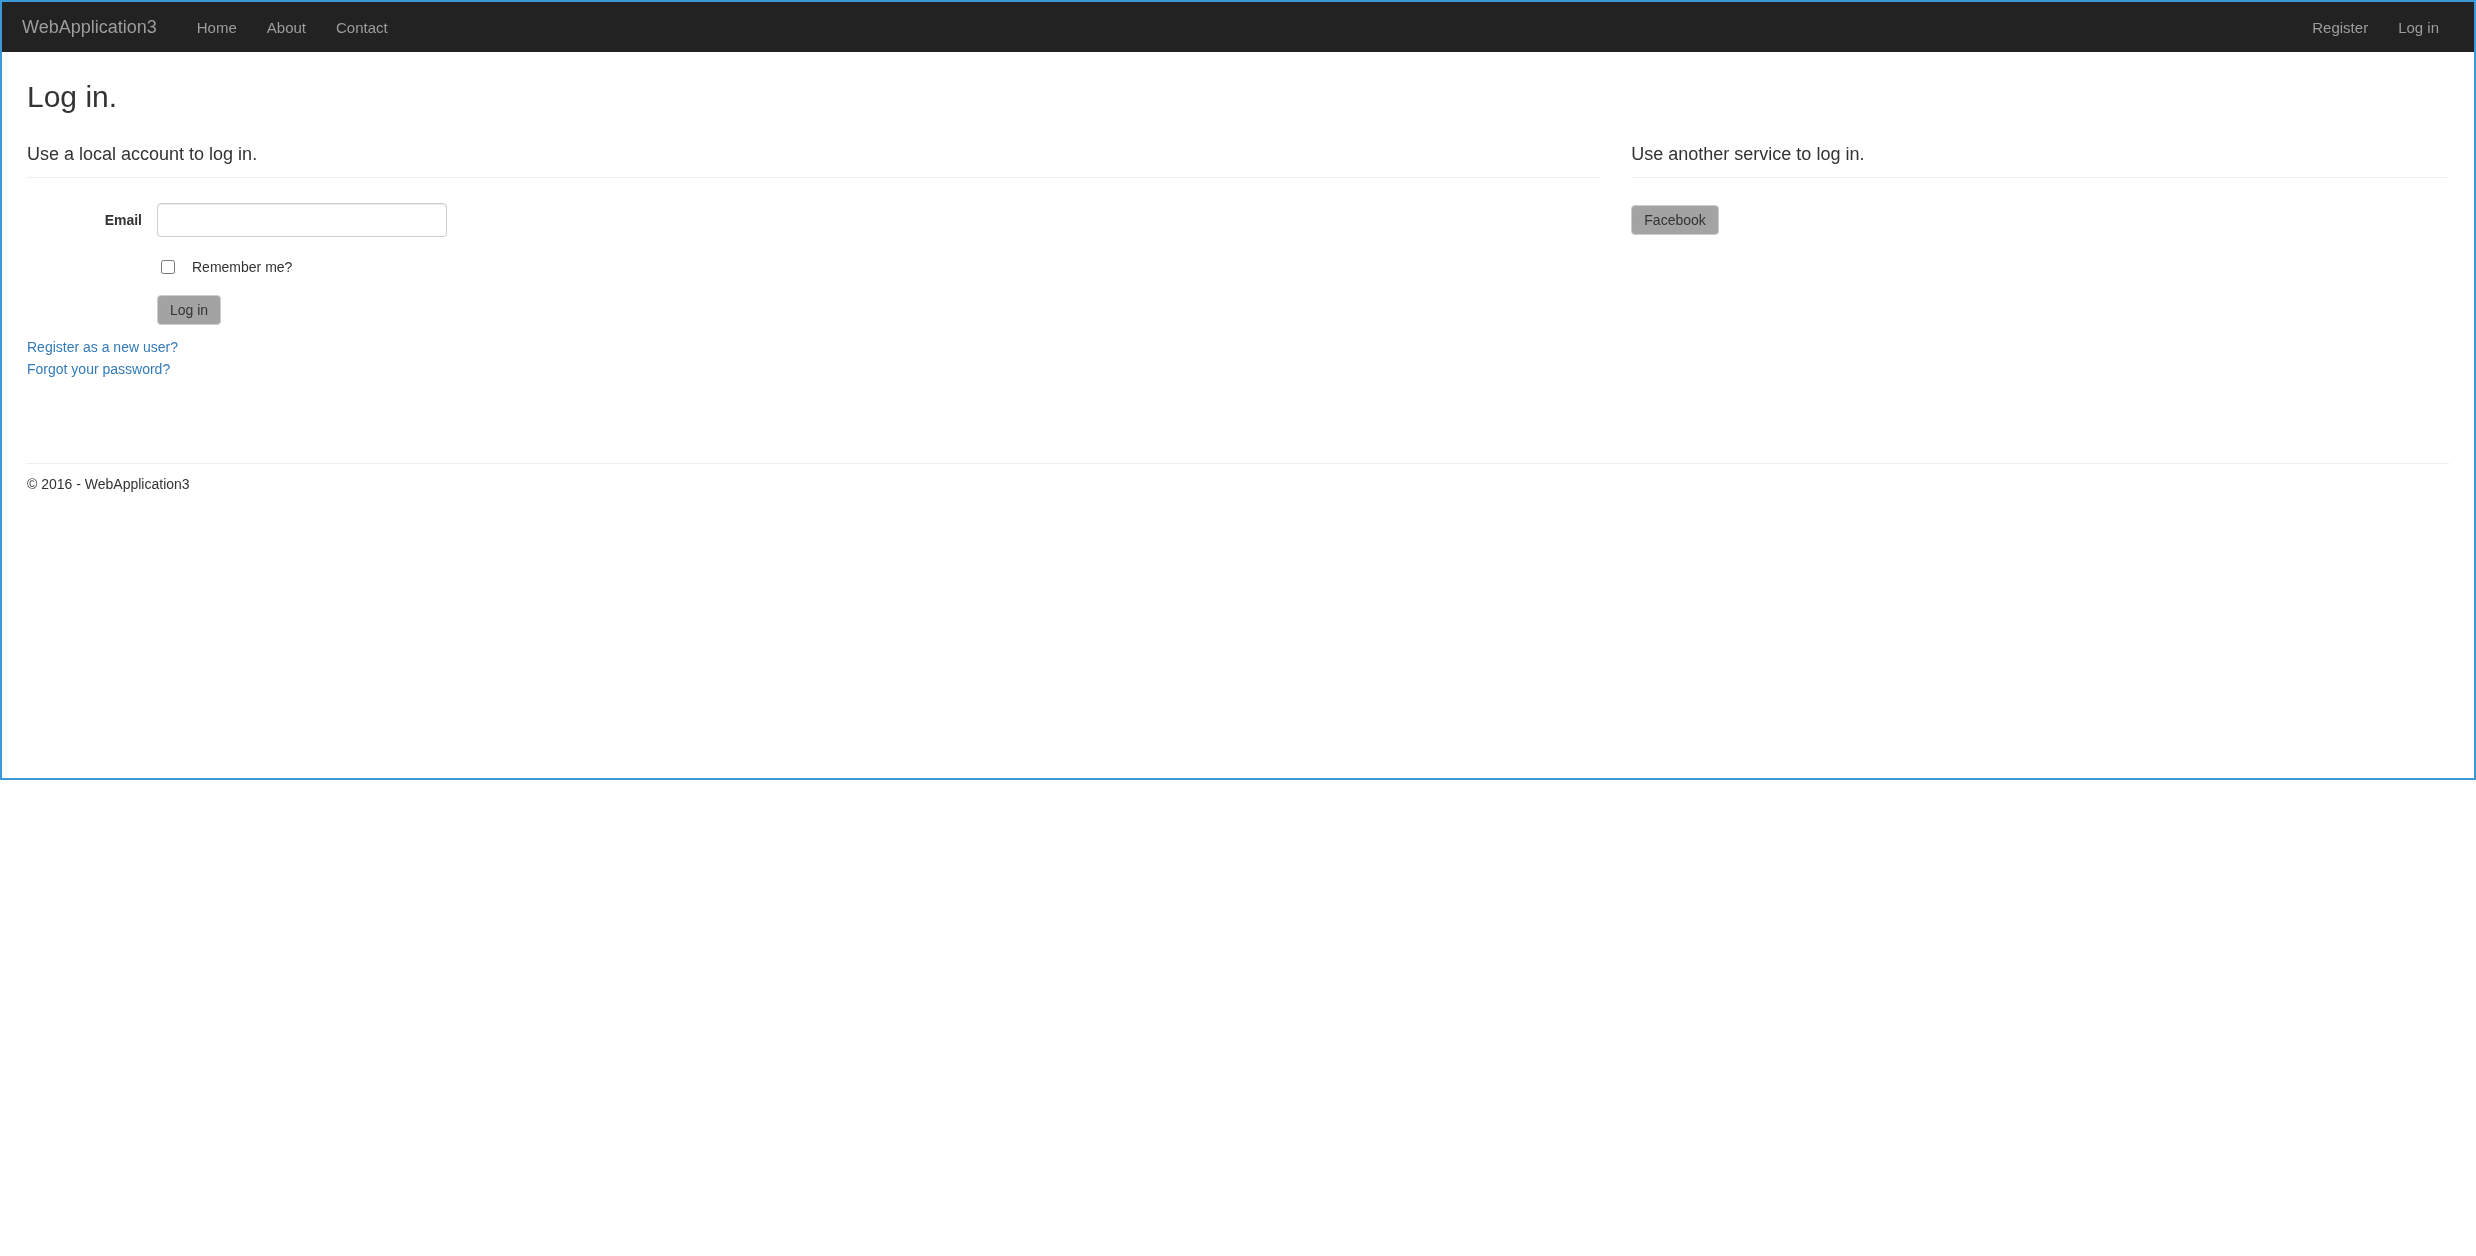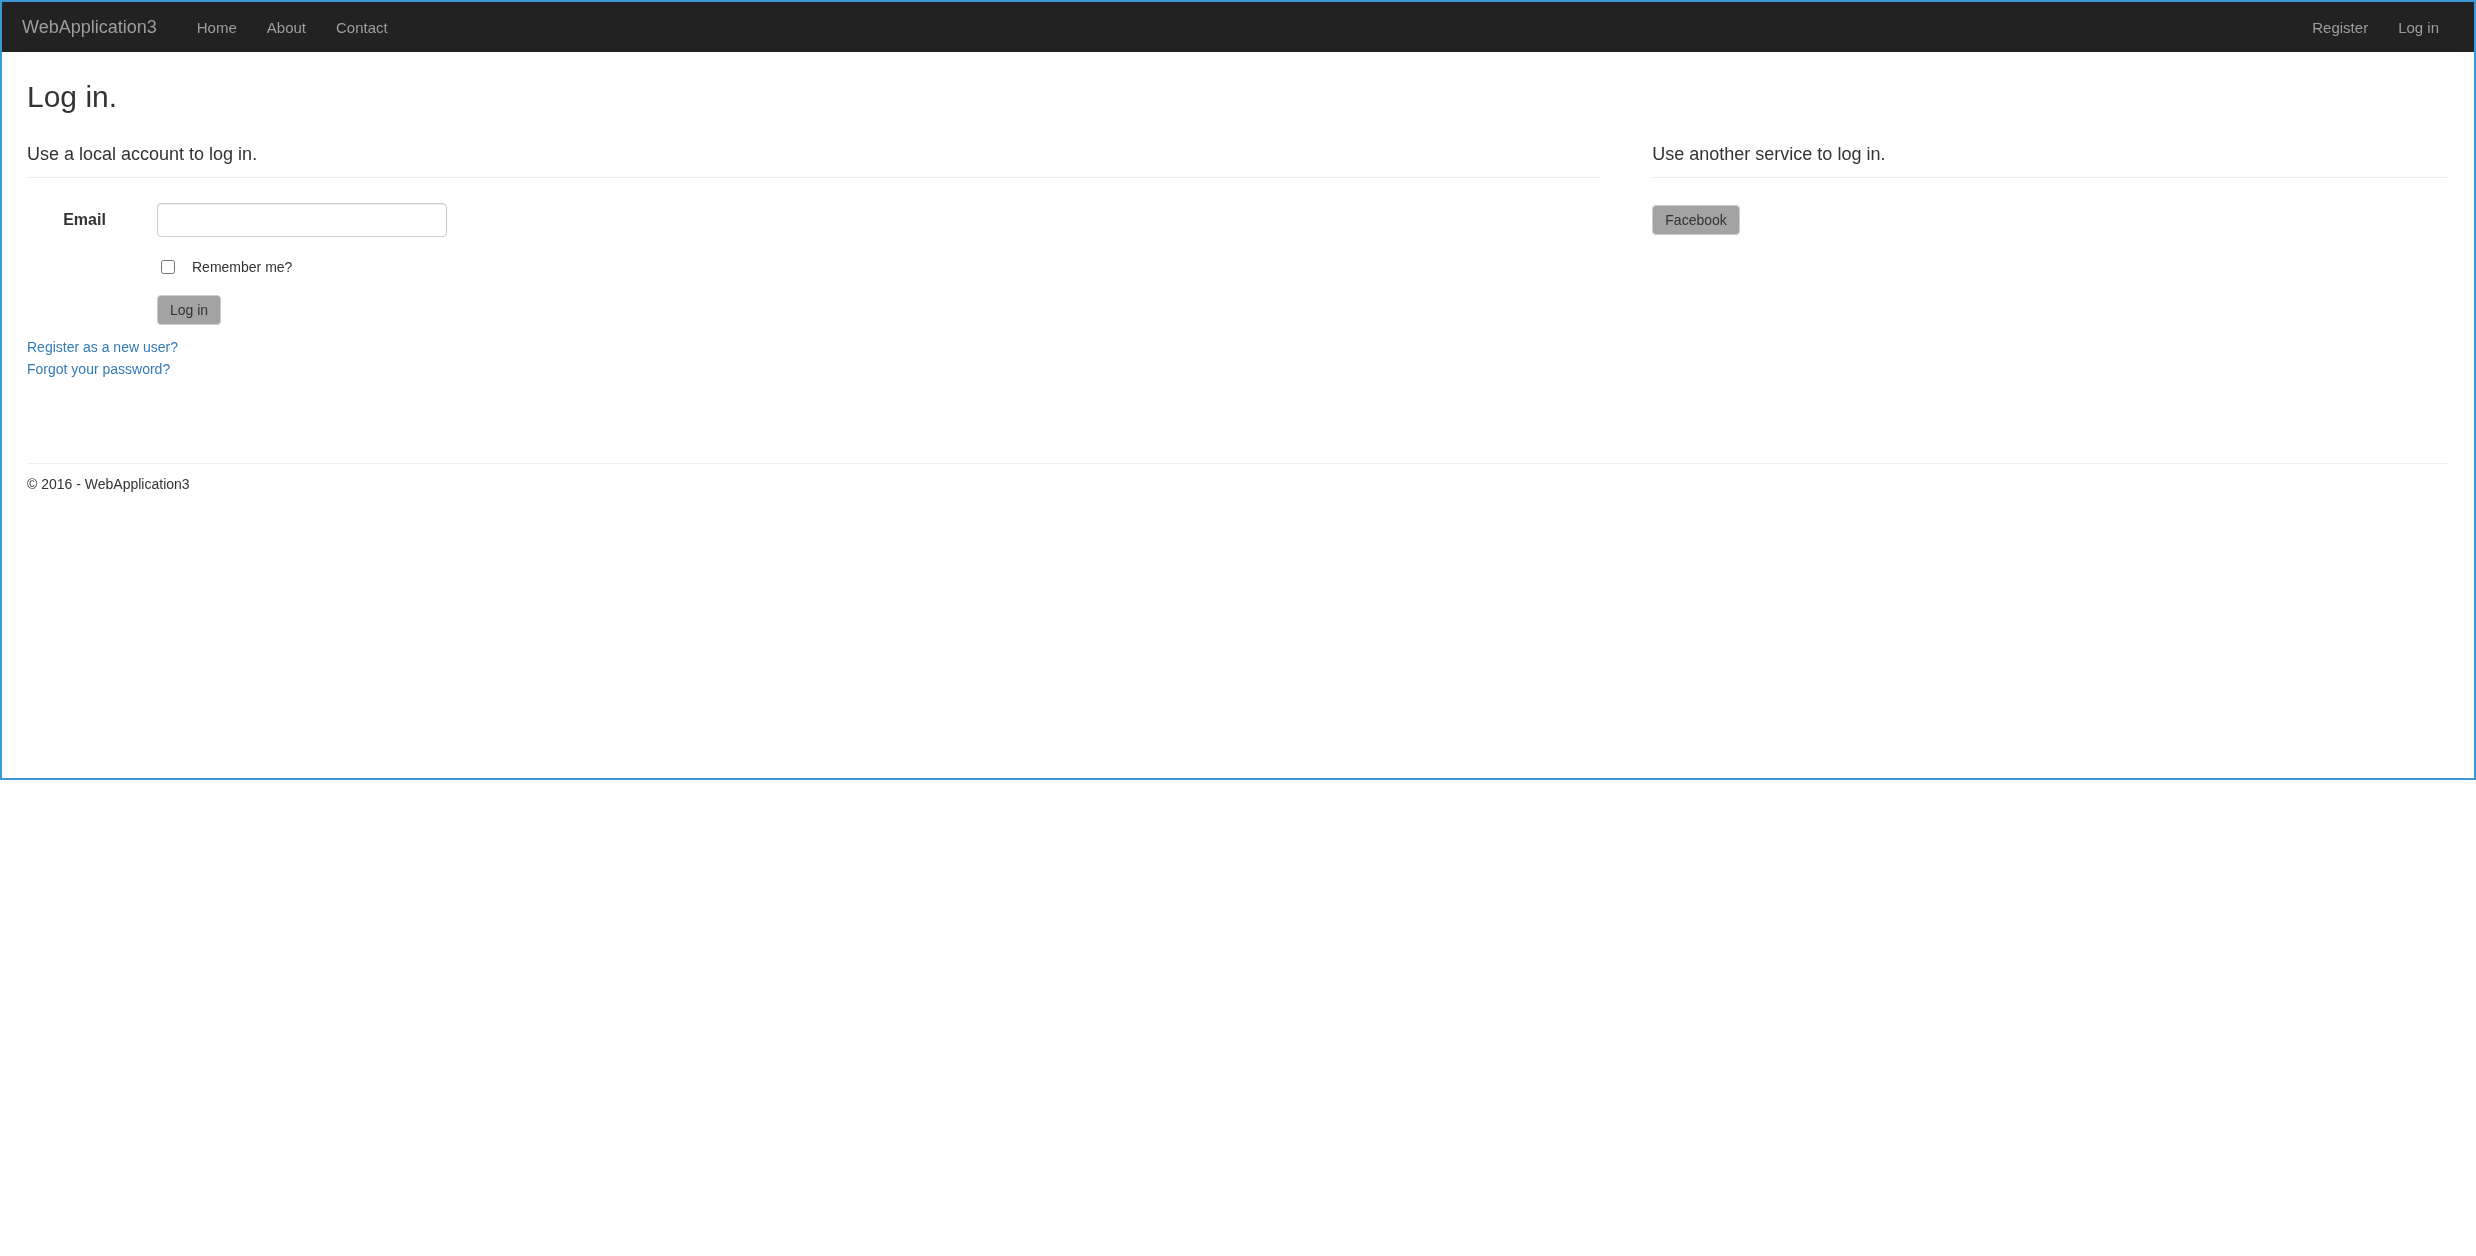--- a/index.html
+++ b/index.html
@@ -7,25 +7,25 @@
   body { border:2px solid #3b99d8; min-height:780px; position:relative;}
   .navbar { background:#222; color:#9d9d9d; height:50px; display:flex; align-items:center; padding:0 20px; font-size:18px;}
   .navbar .brand { color:#9d9d9d; font-size:18px; margin-right:25px;}
   .navbar .nav-left { display:flex; gap:0; }
   .navbar a { color:#9d9d9d; text-decoration:none; padding:15px 15px; font-size:15px; display:inline-block; cursor:pointer;}
   .navbar .nav-right { margin-left:auto; display:flex;}
   .container { padding: 10px 25px 60px 25px;}
   h2.title { font-size:30px; font-weight:500; margin:18px 0 20px 0; color:#333;}
   .row { display:flex; gap:30px;}
   .col-main { flex: 0 0 65%; }
-  .col-side { flex: 1; margin-left: 21px;}
+  .col-side { flex: 1;}
   h4.section { font-size:18px; font-weight:400; color:#333; margin:10px 0 10px 0;}
   hr { border:none; border-top:1px solid #eee; margin:12px 0 25px 0;}
   .form-horizontal .form-group { display:flex; align-items:center; margin-bottom:18px;}
-  .form-horizontal .control-label { width:130px; text-align:center; font-weight:700; padding-right:15px; font-size:16px;}
+  .form-horizontal .control-label { width:130px; text-align:right; font-weight:700; padding-right:15px; font-size:14px;}
   .form-horizontal .control-input { width:290px;}
   .form-horizontal input.form-control { width:100%; height:34px; padding:6px 12px; font-size:14px; border:1px solid #ccc; border-radius:4px; box-shadow: inset 0 1px 1px rgba(0,0,0,.075); background:#fff;}
   .form-horizontal .offset { margin-left:130px;}
   .checkbox-row { display:flex; align-items:center; gap:14px; margin-bottom:18px; margin-top:20px;}
   .checkbox-row input[type=checkbox]{ width:14px; height:14px;}
   .checkbox-row label { font-weight:400; font-size:14px;}
   .btn { display:inline-block; padding:6px 12px; font-size:14px; font-weight:400; text-align:center; cursor:pointer; border:1px solid #ccc; border-radius:4px; background:#a3a3a3; color:#333;}
   .links { margin-top:14px;}
   .links p { margin:6px 0;}
   .links a { color:#337ab7; text-decoration:none; font-size:14px; cursor:pointer;}

